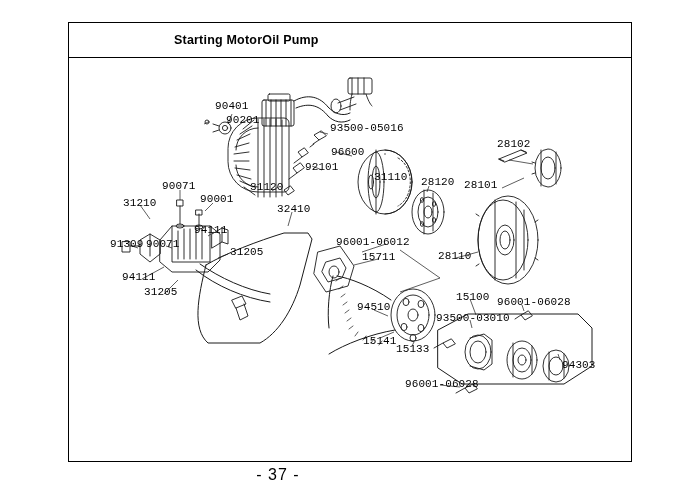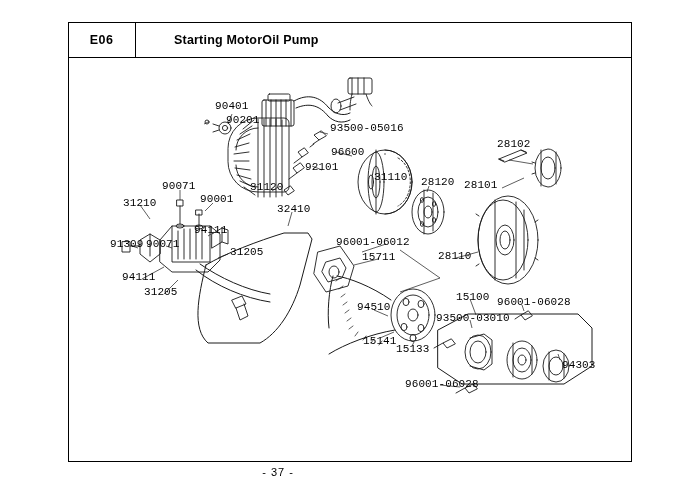--- a/index.html
+++ b/index.html
@@ -59,21 +59,21 @@
     align-items: center;
     font-size: 12.5px;
     font-weight: bold;
     letter-spacing: 0.2px;
   }
   .page-num {
     position: absolute;
     left: 0; top: 466px;
     width: 556px;
     text-align: center;
-    font-size: 11px;
+    font-size: 16px;
     letter-spacing: 1px;
   }
   .lbl {
     position: absolute;
     font-size: 11px;
     font-family: Liberation Mono, monospace;
     color: #000;
     white-space: nowrap;
     letter-spacing: 0.1px;
   }
@@ -295,21 +295,20 @@
       <path d="M560 360 l-2 -6"></path>
       <path d="M440 385 l20 2"></path>
       <path d="M509 160 l24 4"></path>
       <path d="M502 188 l22 -10"></path>
       <path d="M429 186 l-2 6"></path>
     </g>
   </svg>
 
   <div class="frame"></div>
   <div class="title-bar">
-    <div class="code-cell">E06</div>
     <div class="title-text">Starting MotorOil Pump</div>
   </div>
 
   <div class="lbl" style="left:215px; top:100px;">90401</div>
   <div class="lbl" style="left:186px; top:114px;padding-left:40px;">90201</div>
   <div class="lbl" style="left:330px; top:122px;">93500-05016</div>
   <div class="lbl" style="left:497px; top:138px;">28102</div>
   <div class="lbl" style="left:331px; top:146px;">96600</div>
   <div class="lbl" style="left:374px; top:143px;margin-top:28px;">31110</div>
   <div class="lbl" style="left:305px; top:161px;">92101</div>

